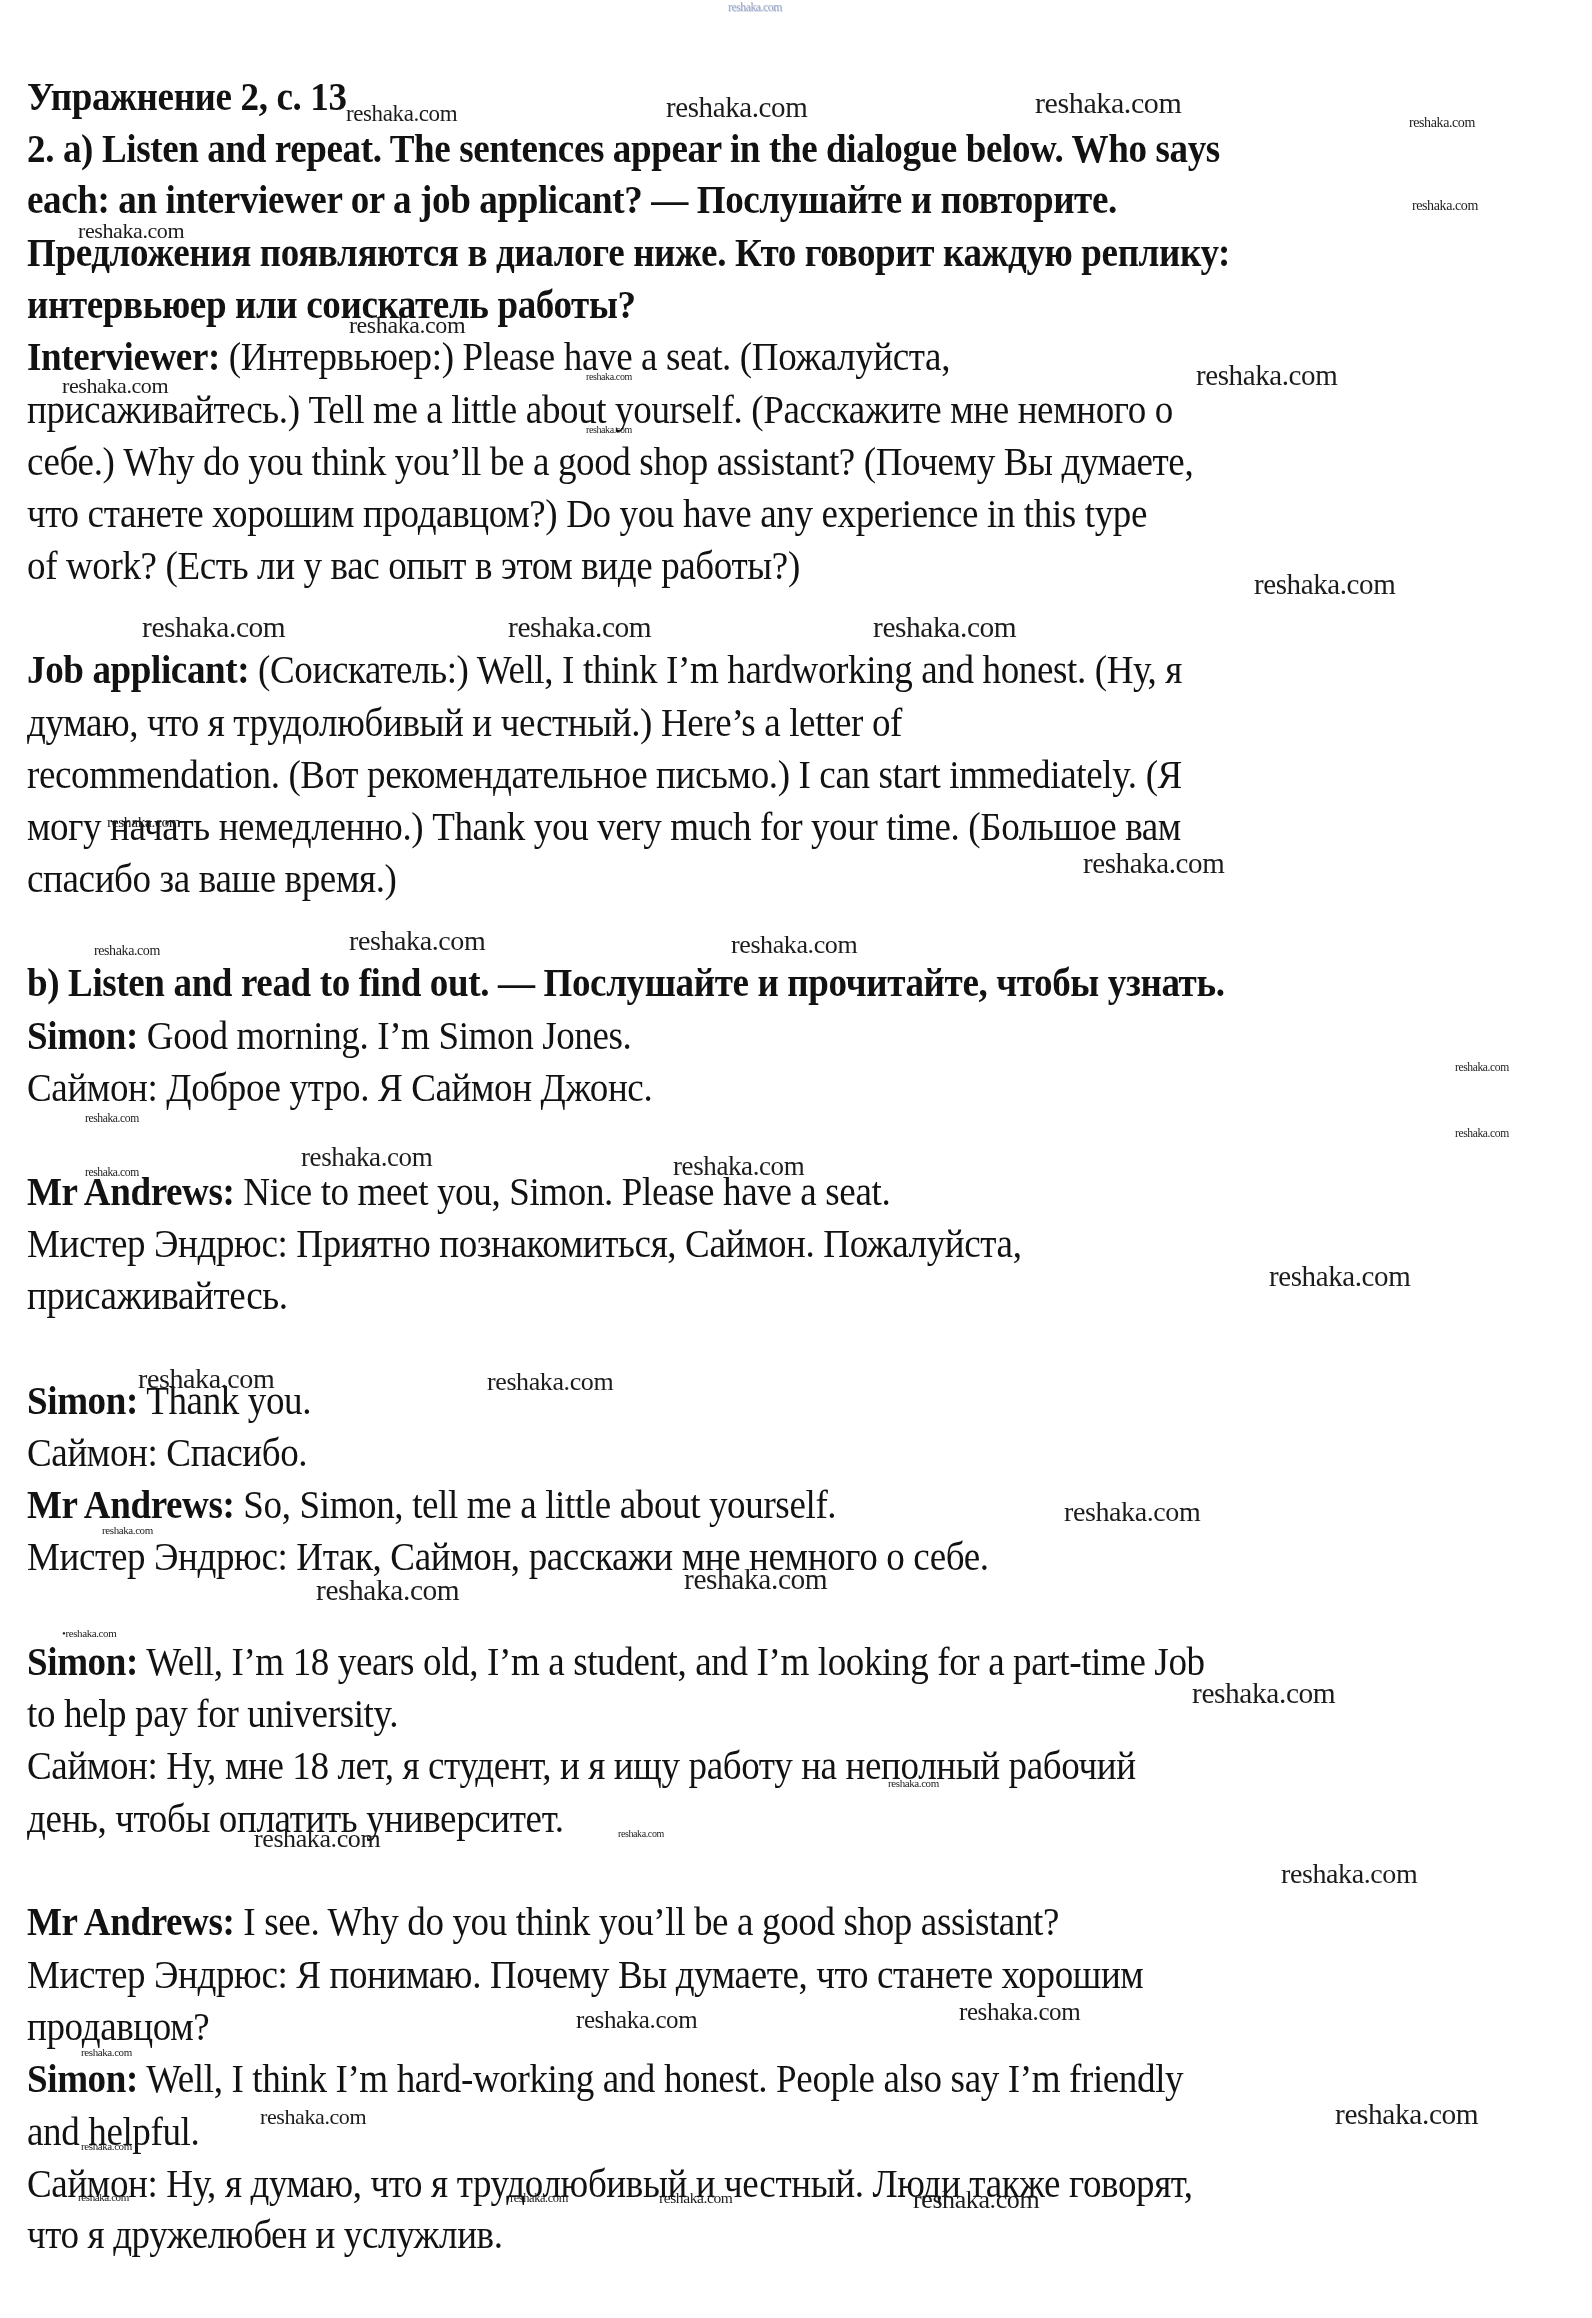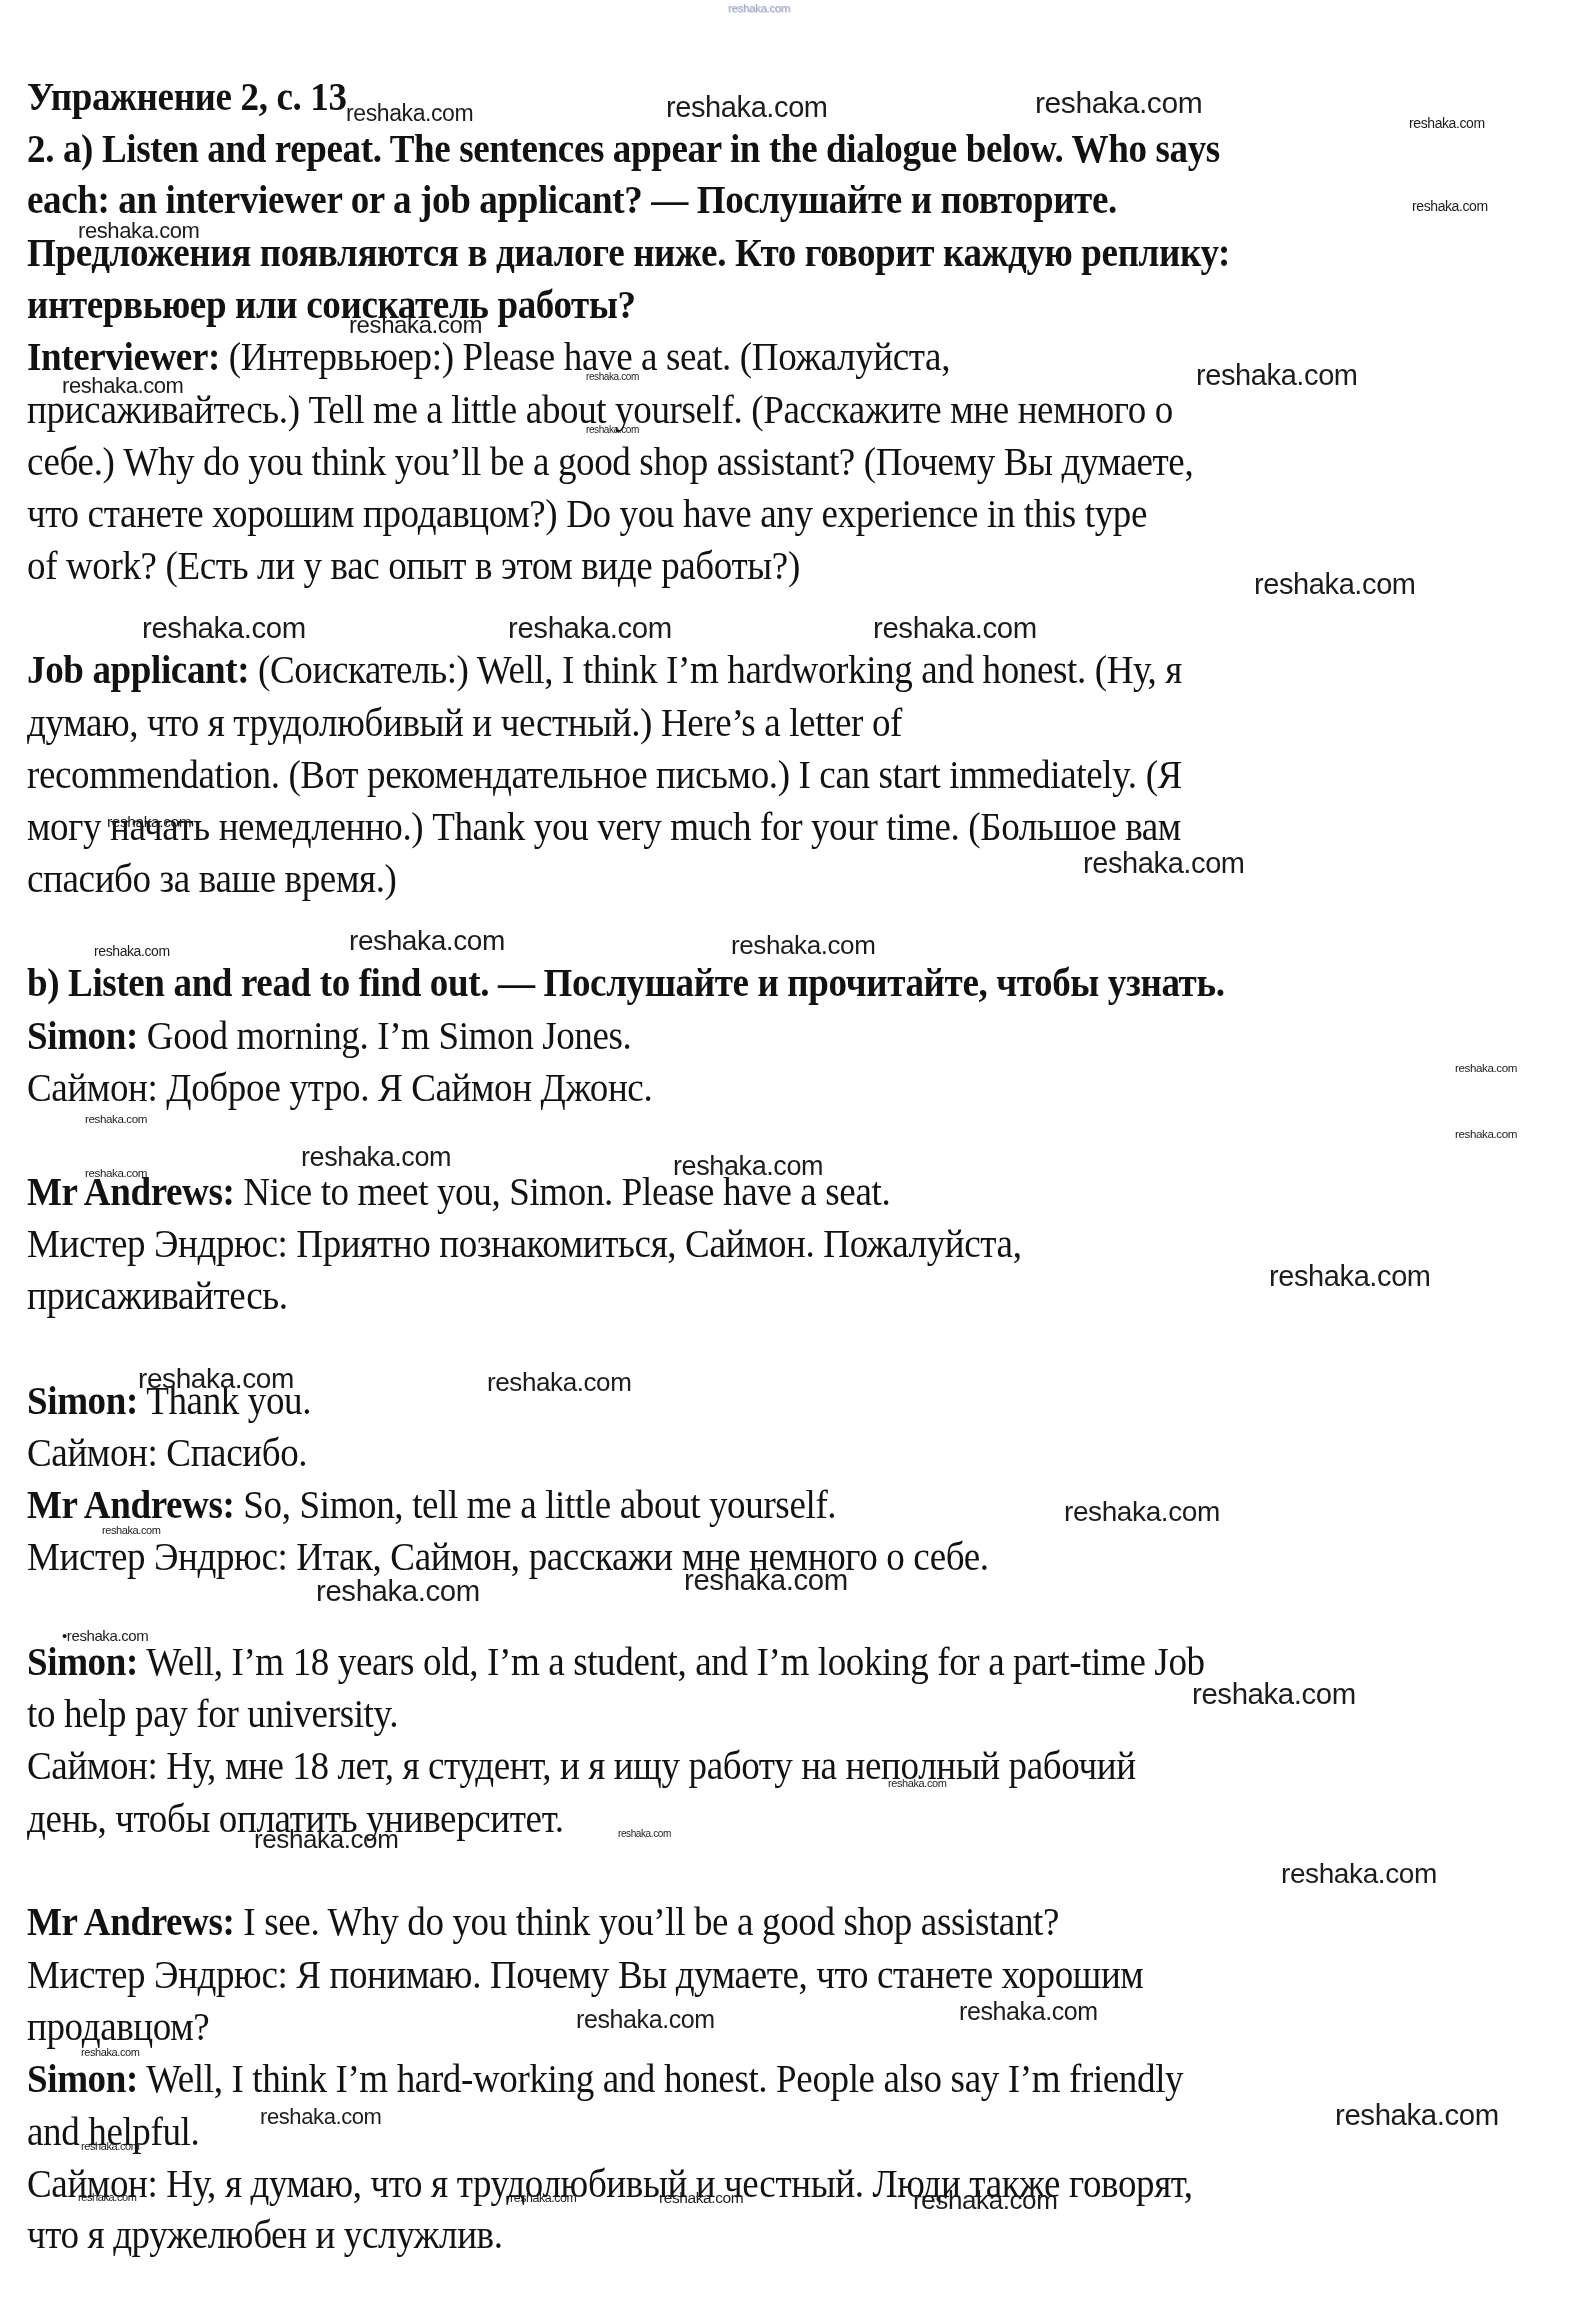--- a/index.html
+++ b/index.html
@@ -28,21 +28,21 @@
     color: #121212;
     letter-spacing: -0.4px;
     transform: scaleX(0.95);
     transform-origin: 0 0;
   }
   .doc-line.bold { font-weight: 700; }
   .doc-line .speaker { font-weight: 700; }
   .wm {
     position: absolute;
     white-space: nowrap;
-    font-family: Liberation Sans, sans-serif;
+    font-family: Liberation Serif, serif;
     color: #1c1c1c;
     letter-spacing: -0.4px;
     line-height: 1;
   }
   .wm.light {
     color: #8e9bbd;
     opacity: 0.85;
     text-shadow: 0.8px 0.8px 0 #c4cbe2;
   }
 </style>
@@ -116,21 +116,21 @@
       <span class="wm" style="left: 85px; top: 1167px; font-size: 11.6px;">reshaka.com</span>
       <span class="wm" style="left: 301px; top: 1144px; font-size: 27px;">reshaka.com</span>
       <span class="wm" style="left: 673px; top: 1153px; font-size: 27px;">reshaka.com</span>
       <span class="wm" style="left: 1269px; top: 1262px; font-size: 29px;">reshaka.com</span>
       <span class="wm" style="left: 138px; top: 1365px; font-size: 28px;">reshaka.com</span>
       <span class="wm" style="left: 487px; top: 1369px; font-size: 26px;">reshaka.com</span>
       <span class="wm" style="left: 1064px; top: 1498px; font-size: 28px;">reshaka.com</span>
       <span class="wm" style="left: 102px; top: 1525px; font-size: 11px;">reshaka.com</span>
       <span class="wm" style="left: 316px; top: 1576px; font-size: 29.4px;">reshaka.com</span>
       <span class="wm" style="left: 684px; top: 1565px; font-size: 29.4px;">reshaka.com</span>
-      <span class="wm" style="left: 62px; top: 1628px; font-size: 15px;">•reshaka.com</span>
+      <span class="wm" style="left: 62px; top: 1628px; font-size: 11px;">•reshaka.com</span>
       <span class="wm" style="left: 1192px; top: 1679px; font-size: 29.4px;">reshaka.com</span>
       <span class="wm" style="left: 888px; top: 1778px; font-size: 11px;">reshaka.com</span>
       <span class="wm" style="left: 254px; top: 1826px; font-size: 26px;">reshaka.com</span>
       <span class="wm" style="left: 618px; top: 1829px; font-size: 10px;">reshaka.com</span>
       <span class="wm" style="left: 1281px; top: 1860px; font-size: 28px;">reshaka.com</span>
       <span class="wm" style="left: 576px; top: 2007px; font-size: 25px;">reshaka.com</span>
       <span class="wm" style="left: 959px; top: 1999px; font-size: 25px;">reshaka.com</span>
       <span class="wm" style="left: 81px; top: 2047px; font-size: 11px;">reshaka.com</span>
       <span class="wm" style="left: 260px; top: 2106px; font-size: 22px;">reshaka.com</span>
       <span class="wm" style="left: 1335px; top: 2100px; font-size: 29.4px;">reshaka.com</span>

